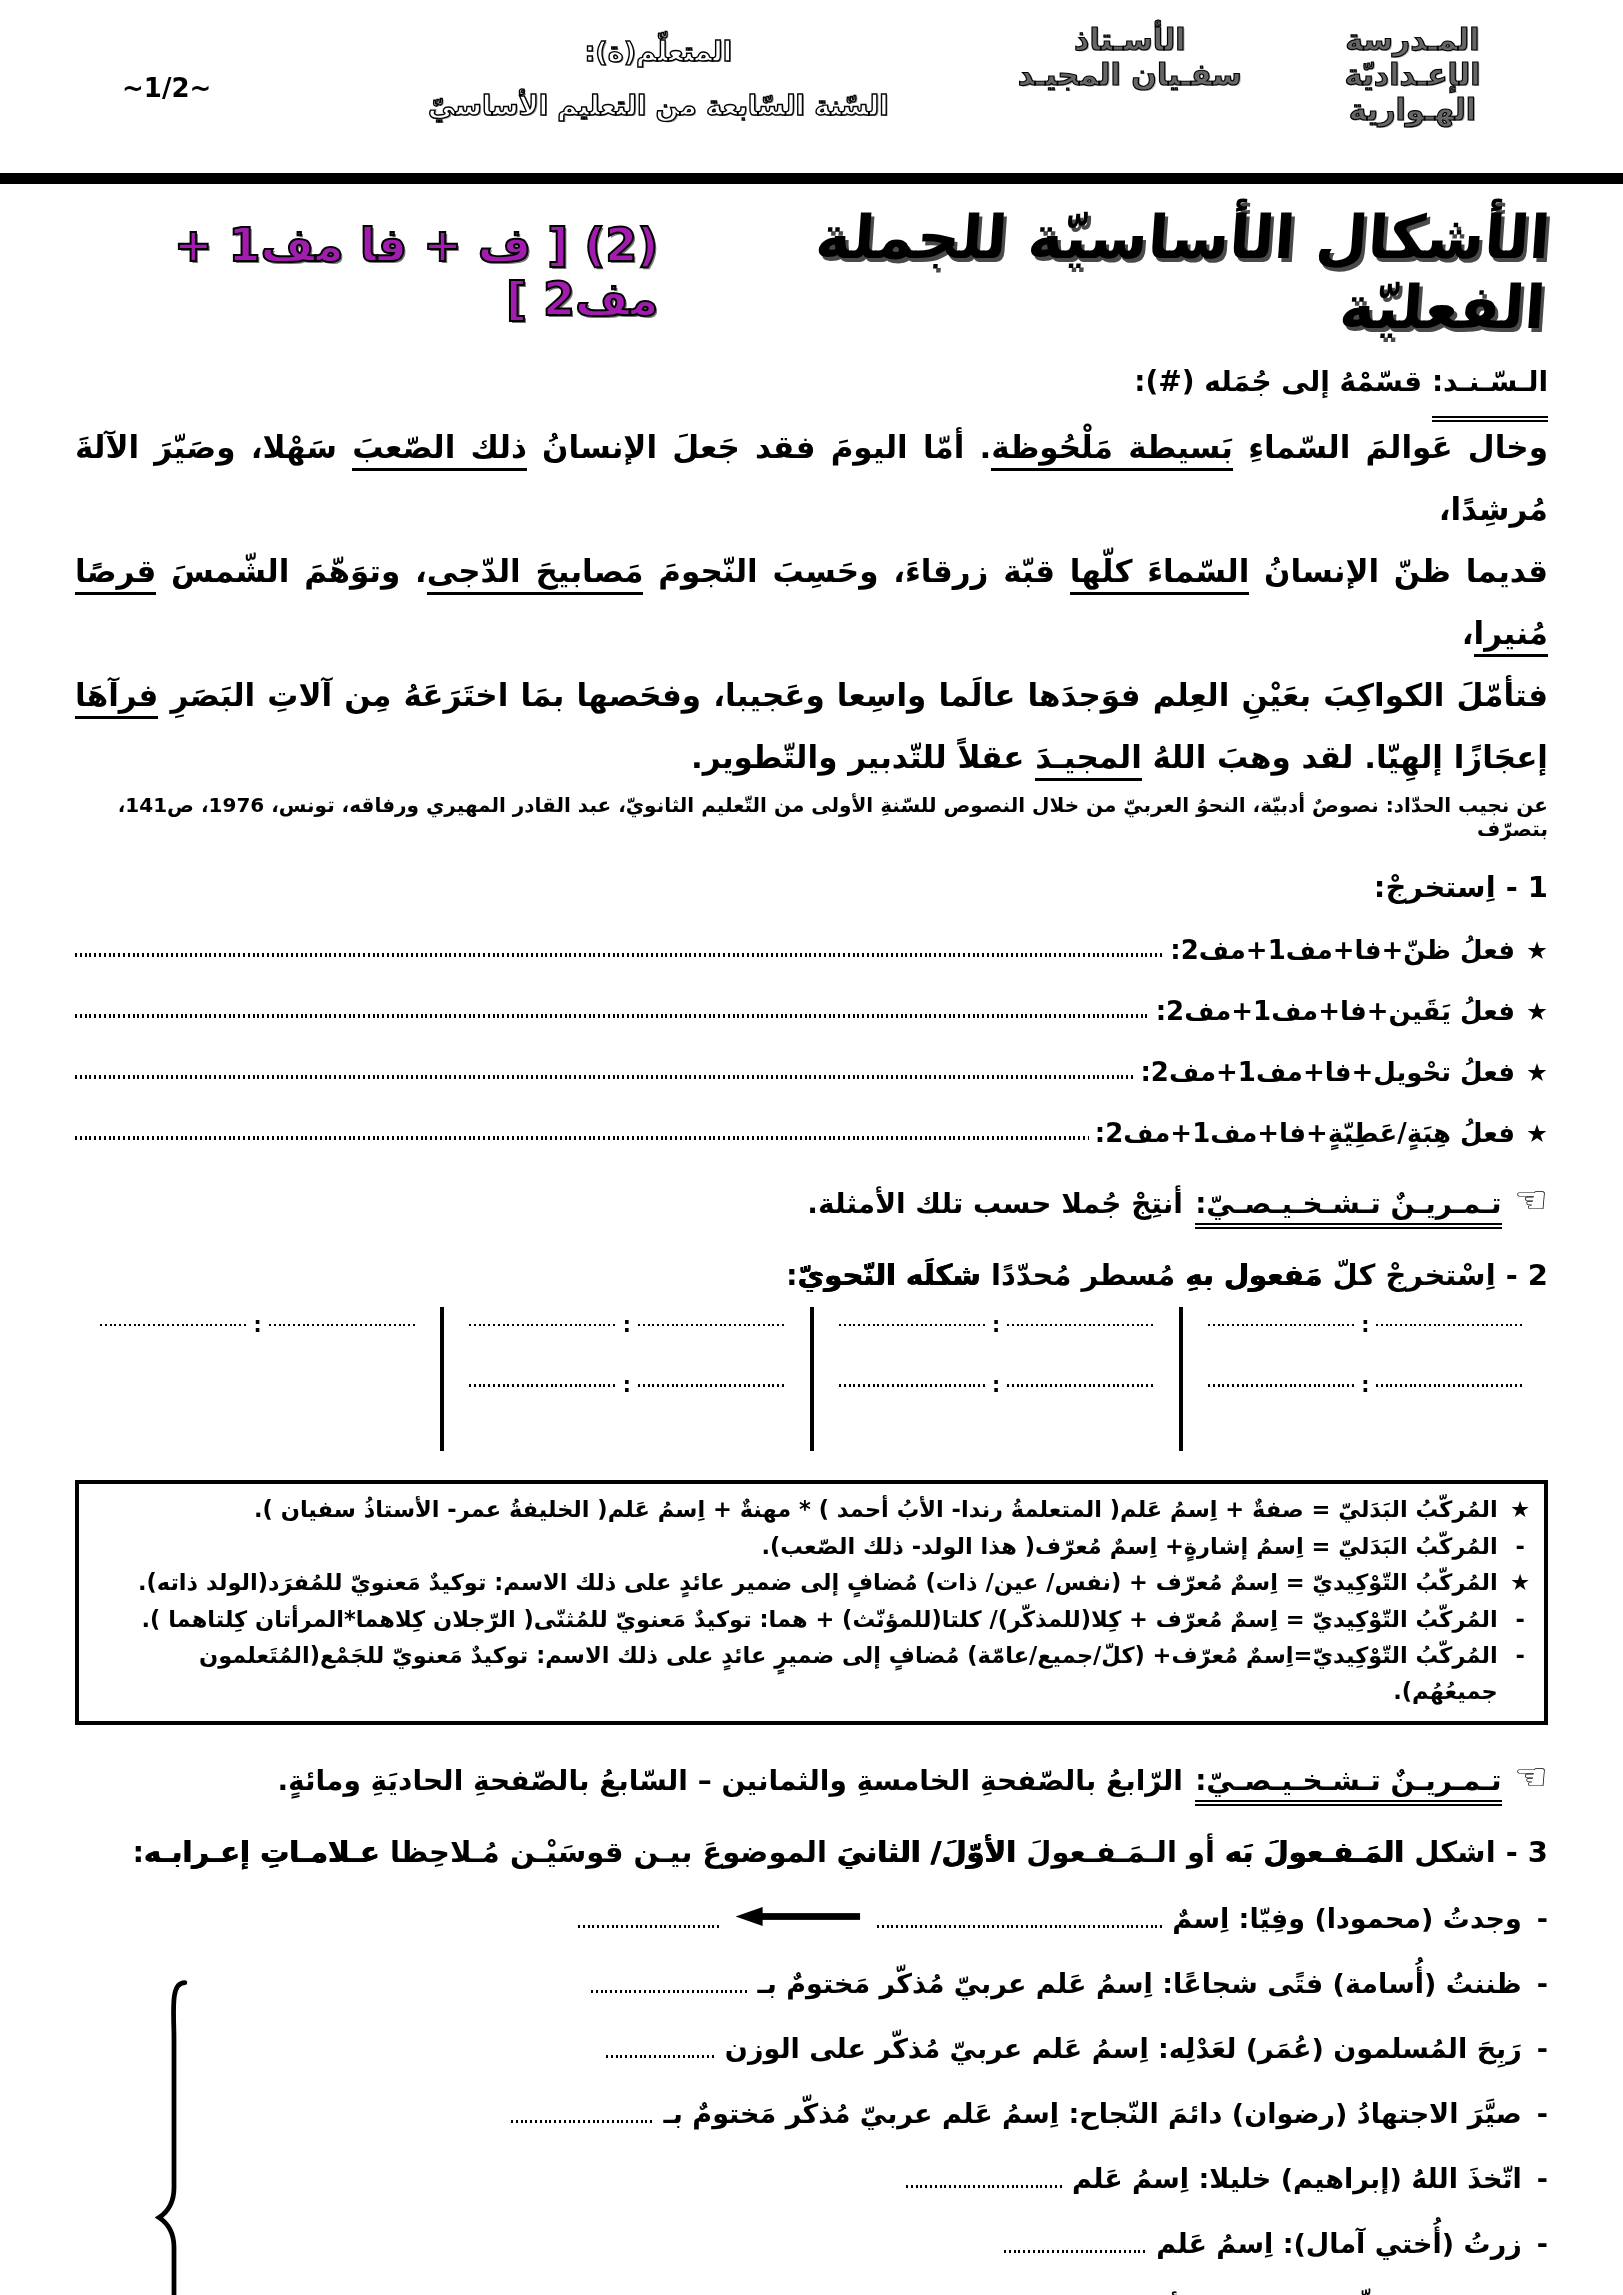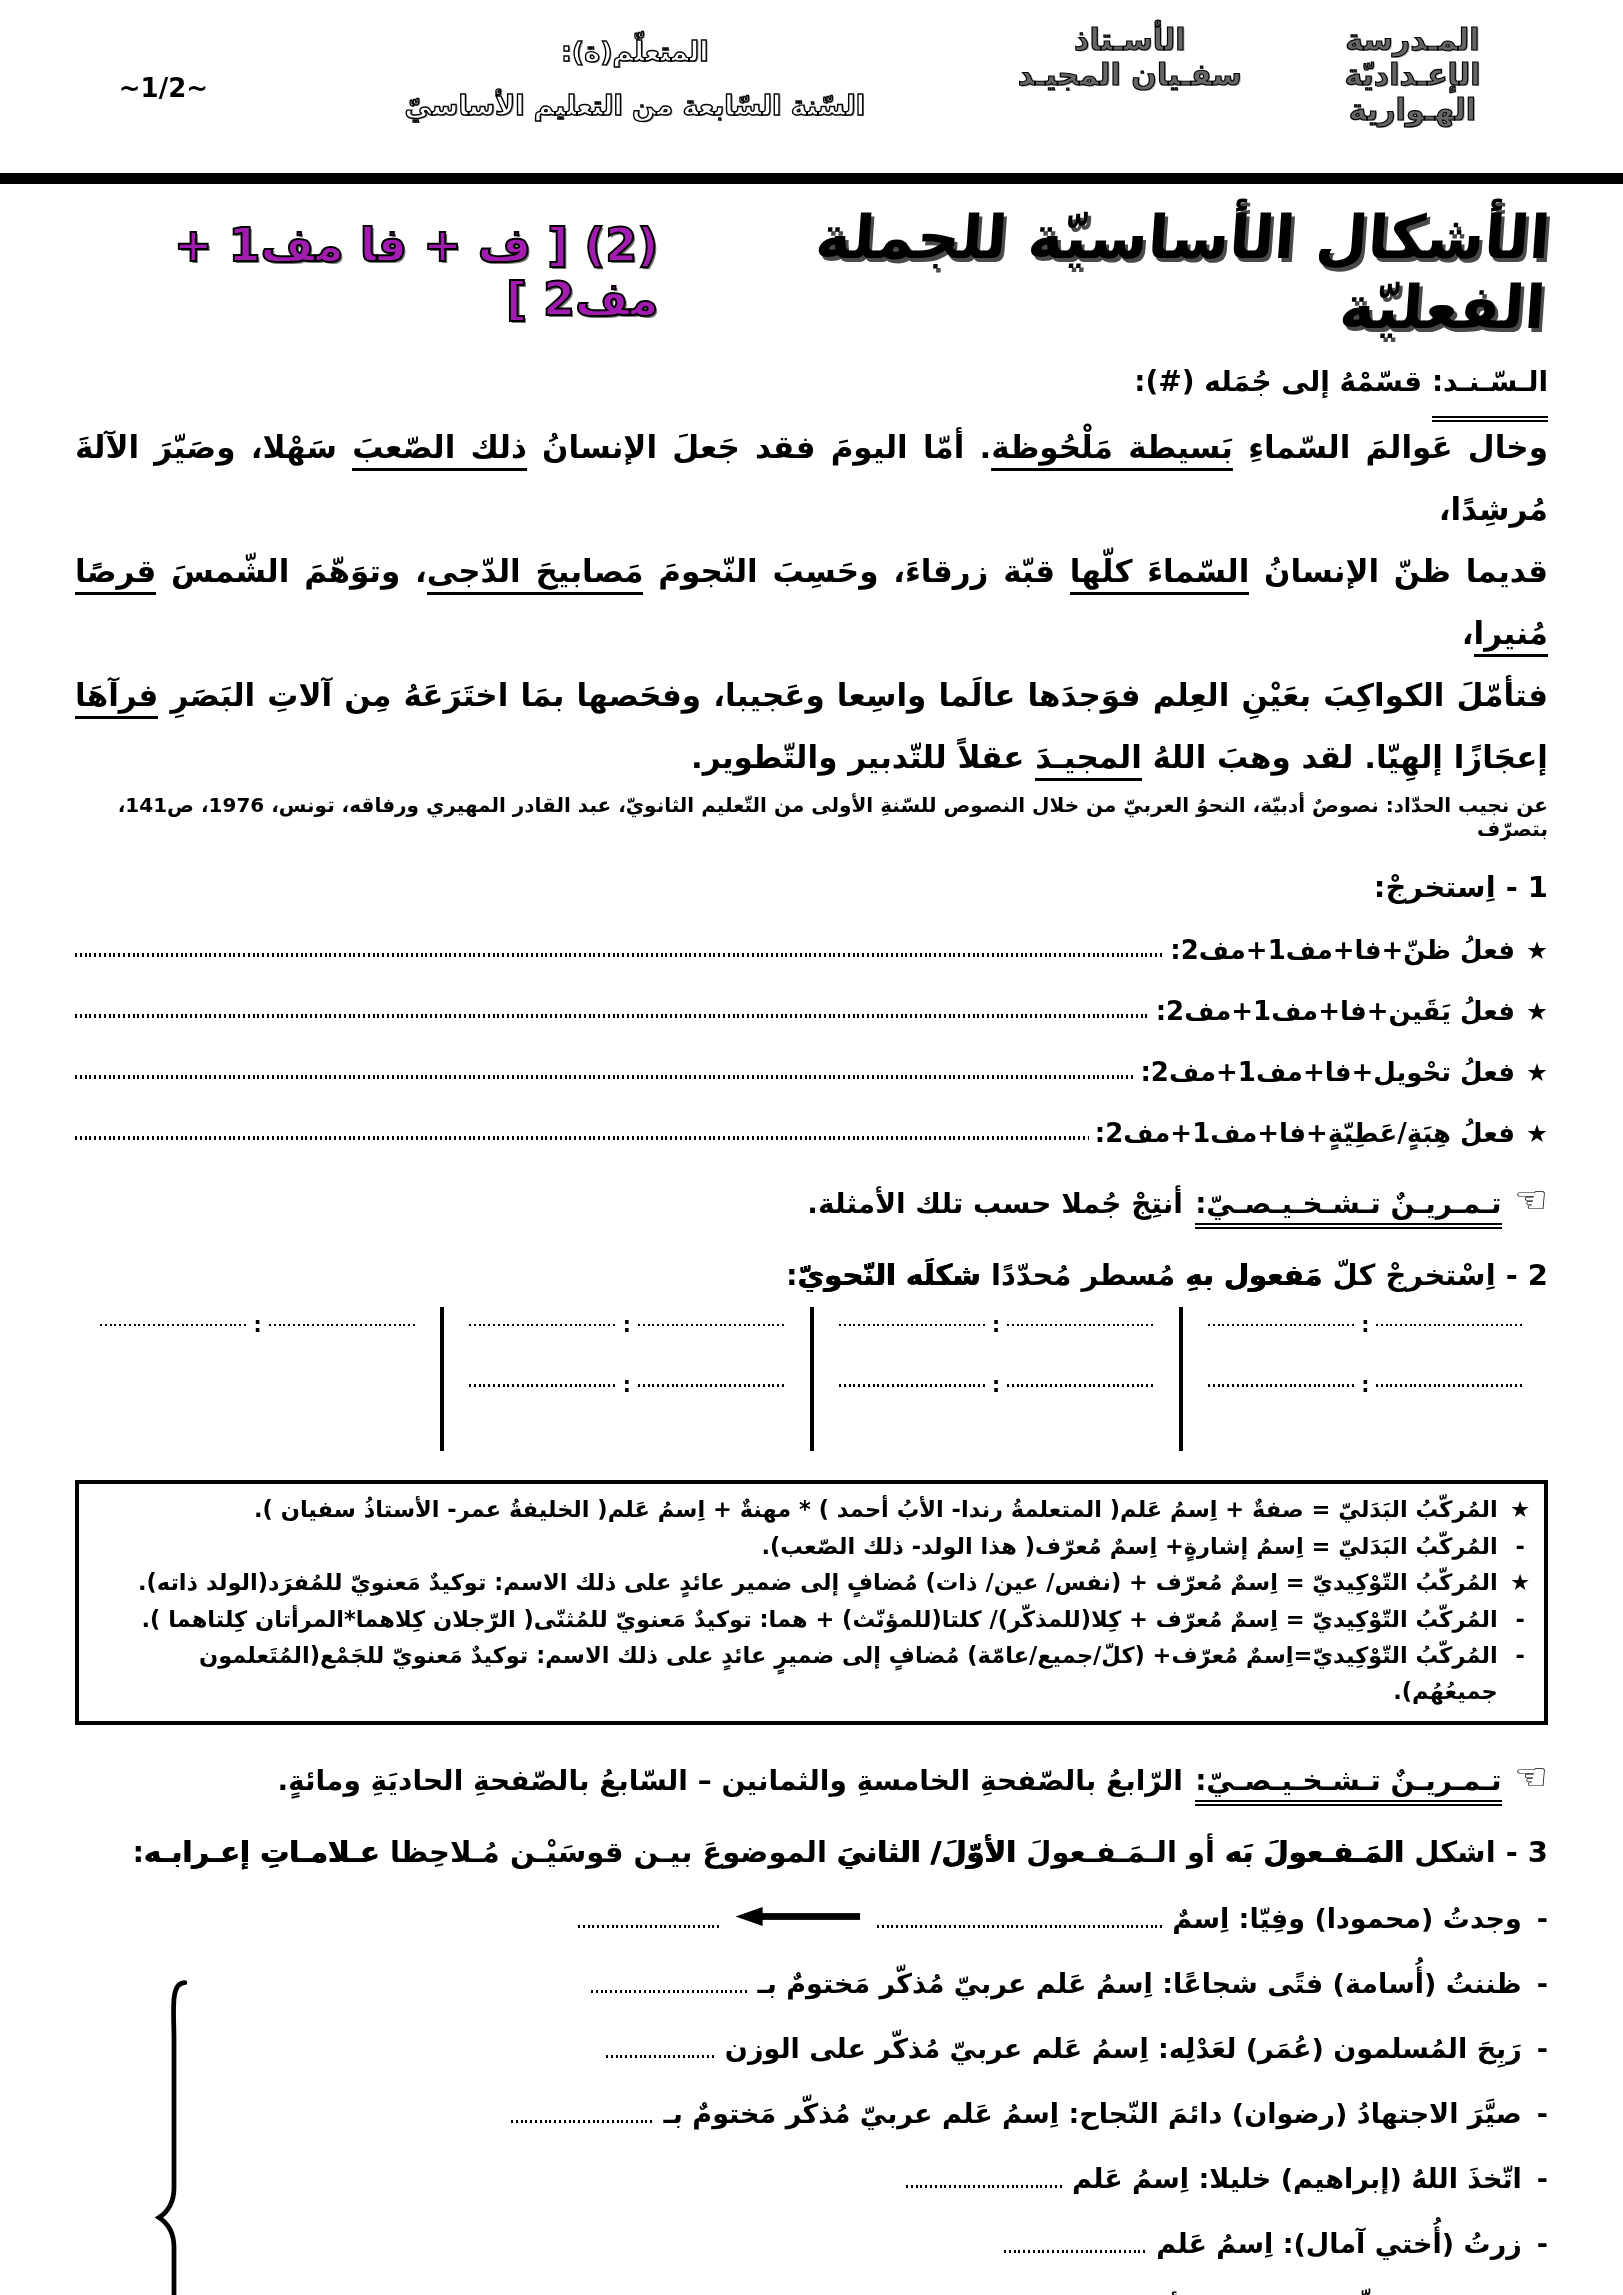--- a/index.html
+++ b/index.html
@@ -7,21 +7,21 @@
     width:1623px;height:2295px;overflow:hidden;position:relative;
     background:#fff;color:#000;
     font-family:"DejaVu Sans",sans-serif;
   }
   .page{padding:9.5px 75px 0 75px;direction:rtl;}
 
   
   .hdr{display:flex;justify-content:space-between;align-items:flex-start;min-height:161px;}
   .hdr-right{width:36%;display:flex;flex-direction:row;gap:35px;padding-top:12.3px;text-align:center;}
   .hdr-center{width:42%;display:flex;flex-direction:column;gap:23px;padding-top:26px;text-align:center;}
-  .hdr-left{width:12%;padding-top:63px;text-align:center;}
+  .hdr-left{width:12%;padding-top:63px;text-align:left;margin-left:47px;}
   .engrave{
     font-weight:bold;font-size:30px;color:#666;
     -webkit-text-stroke:1.2px #000;
     text-shadow:1.4px 1.4px 0 #bbb;
     letter-spacing:0.7px;
   }
   .outline-w{
     font-weight:bold;font-size:27px;color:#fff;
     -webkit-text-stroke:1.4px #000;
     text-shadow:1.4px 1.4px 0 #999;

